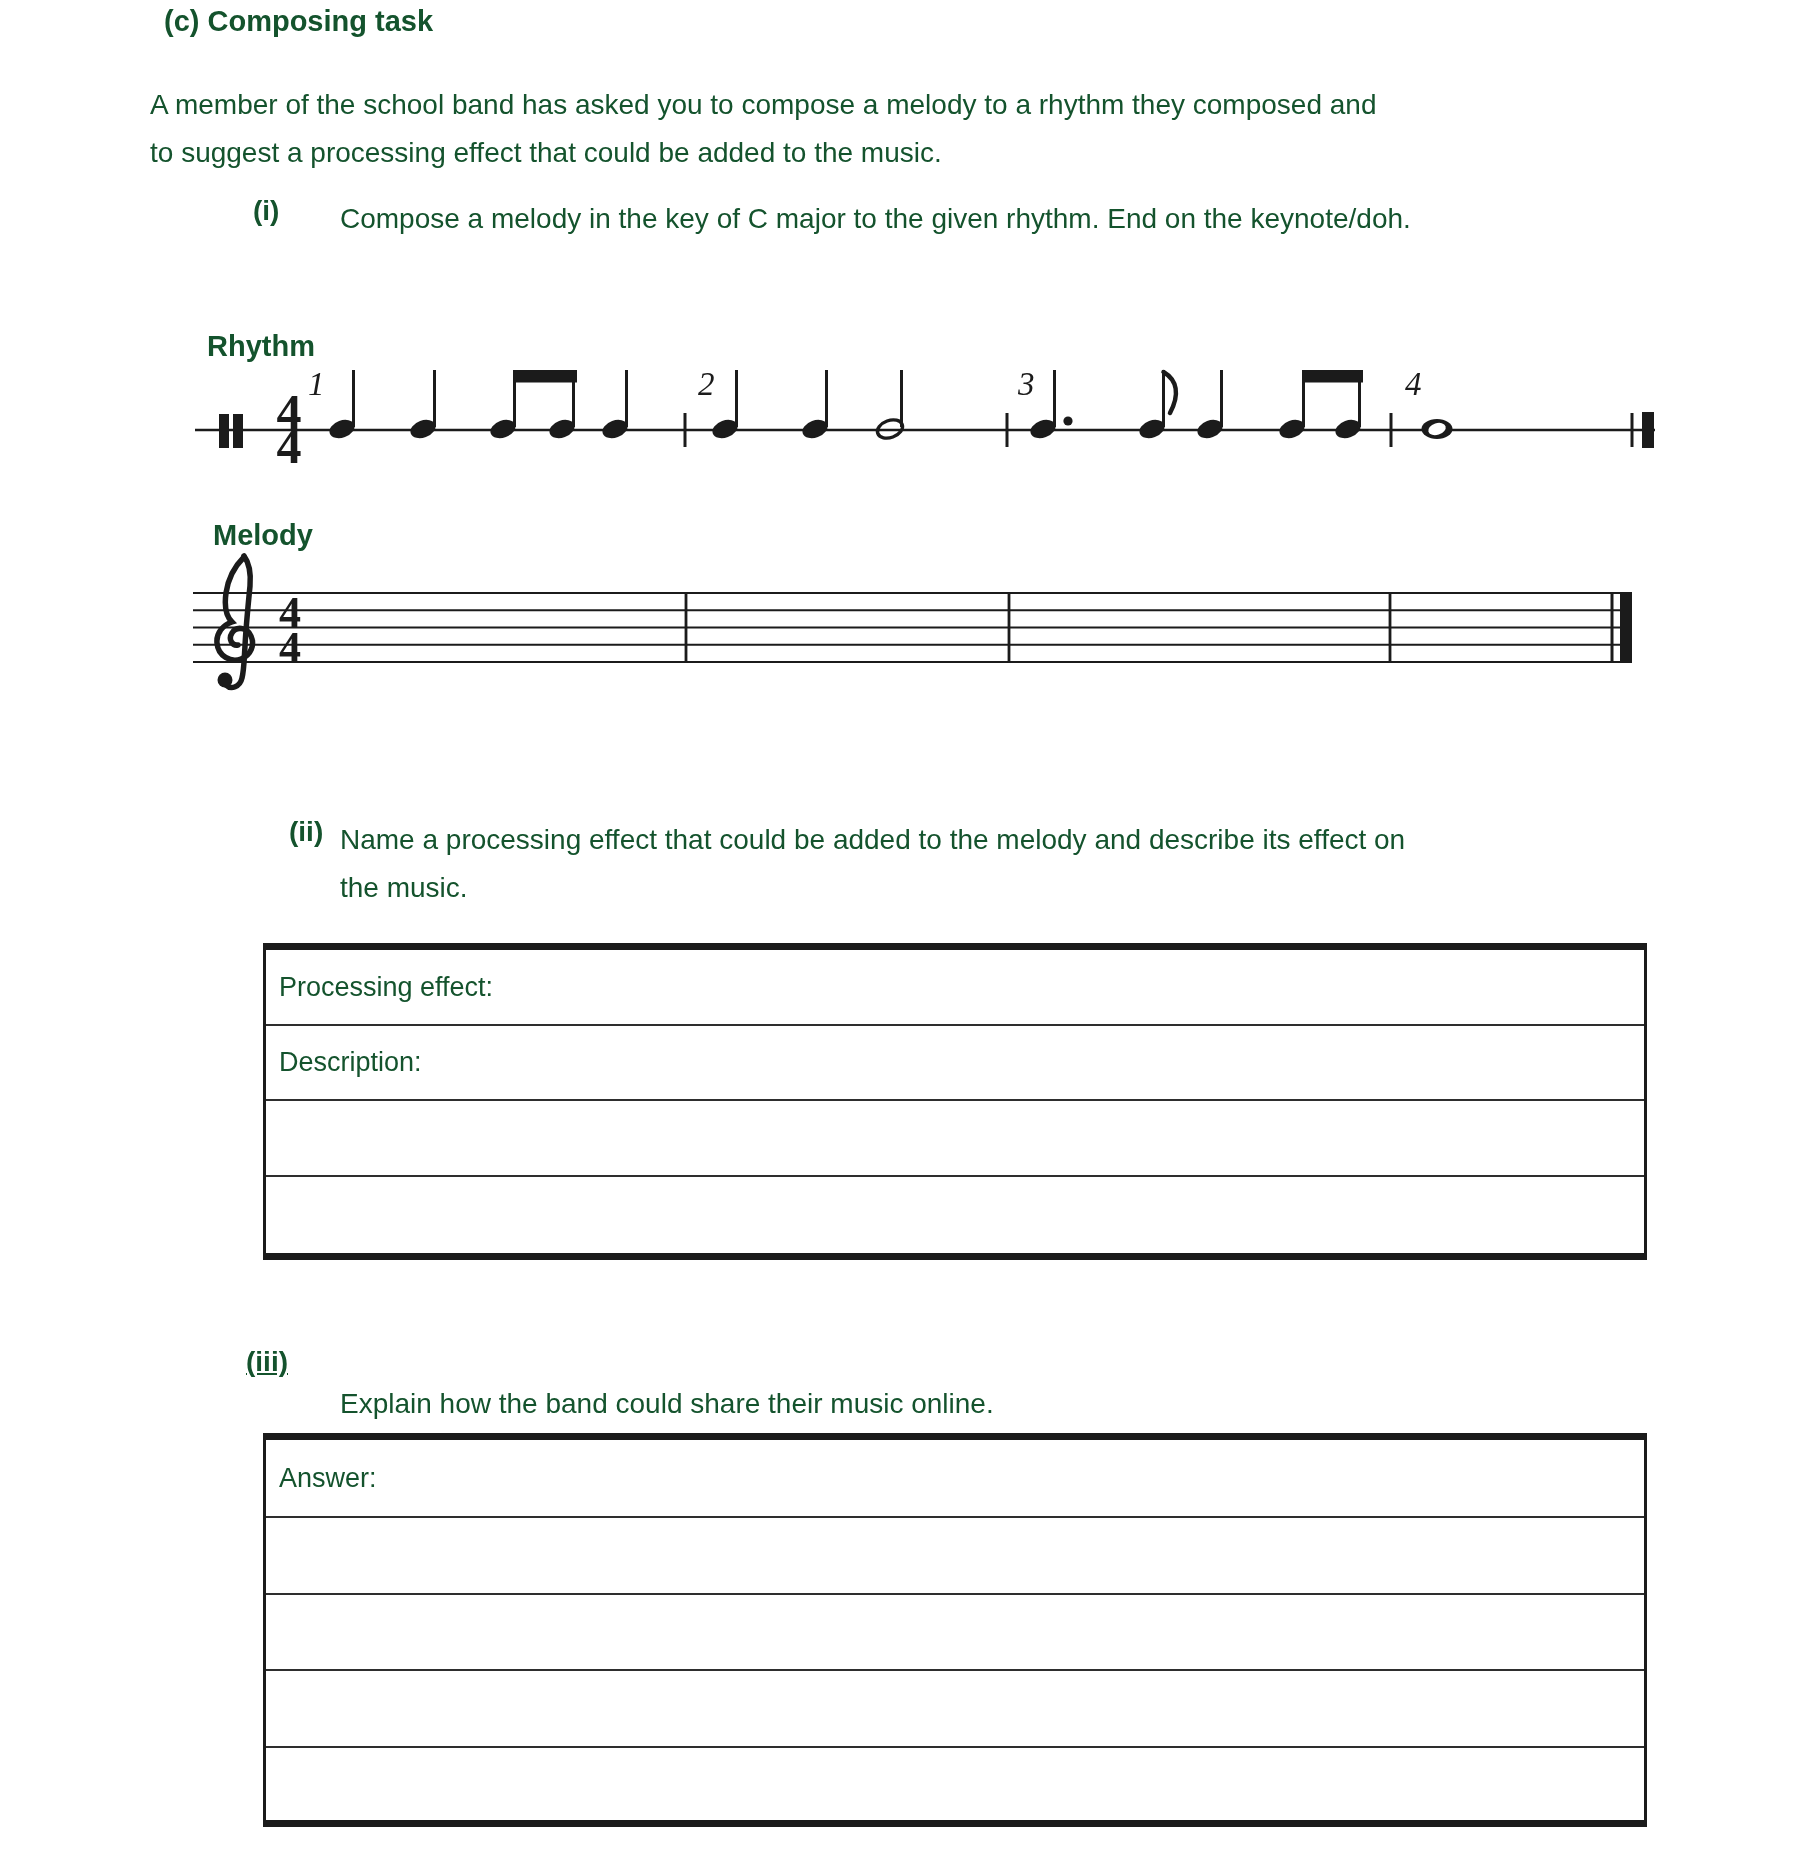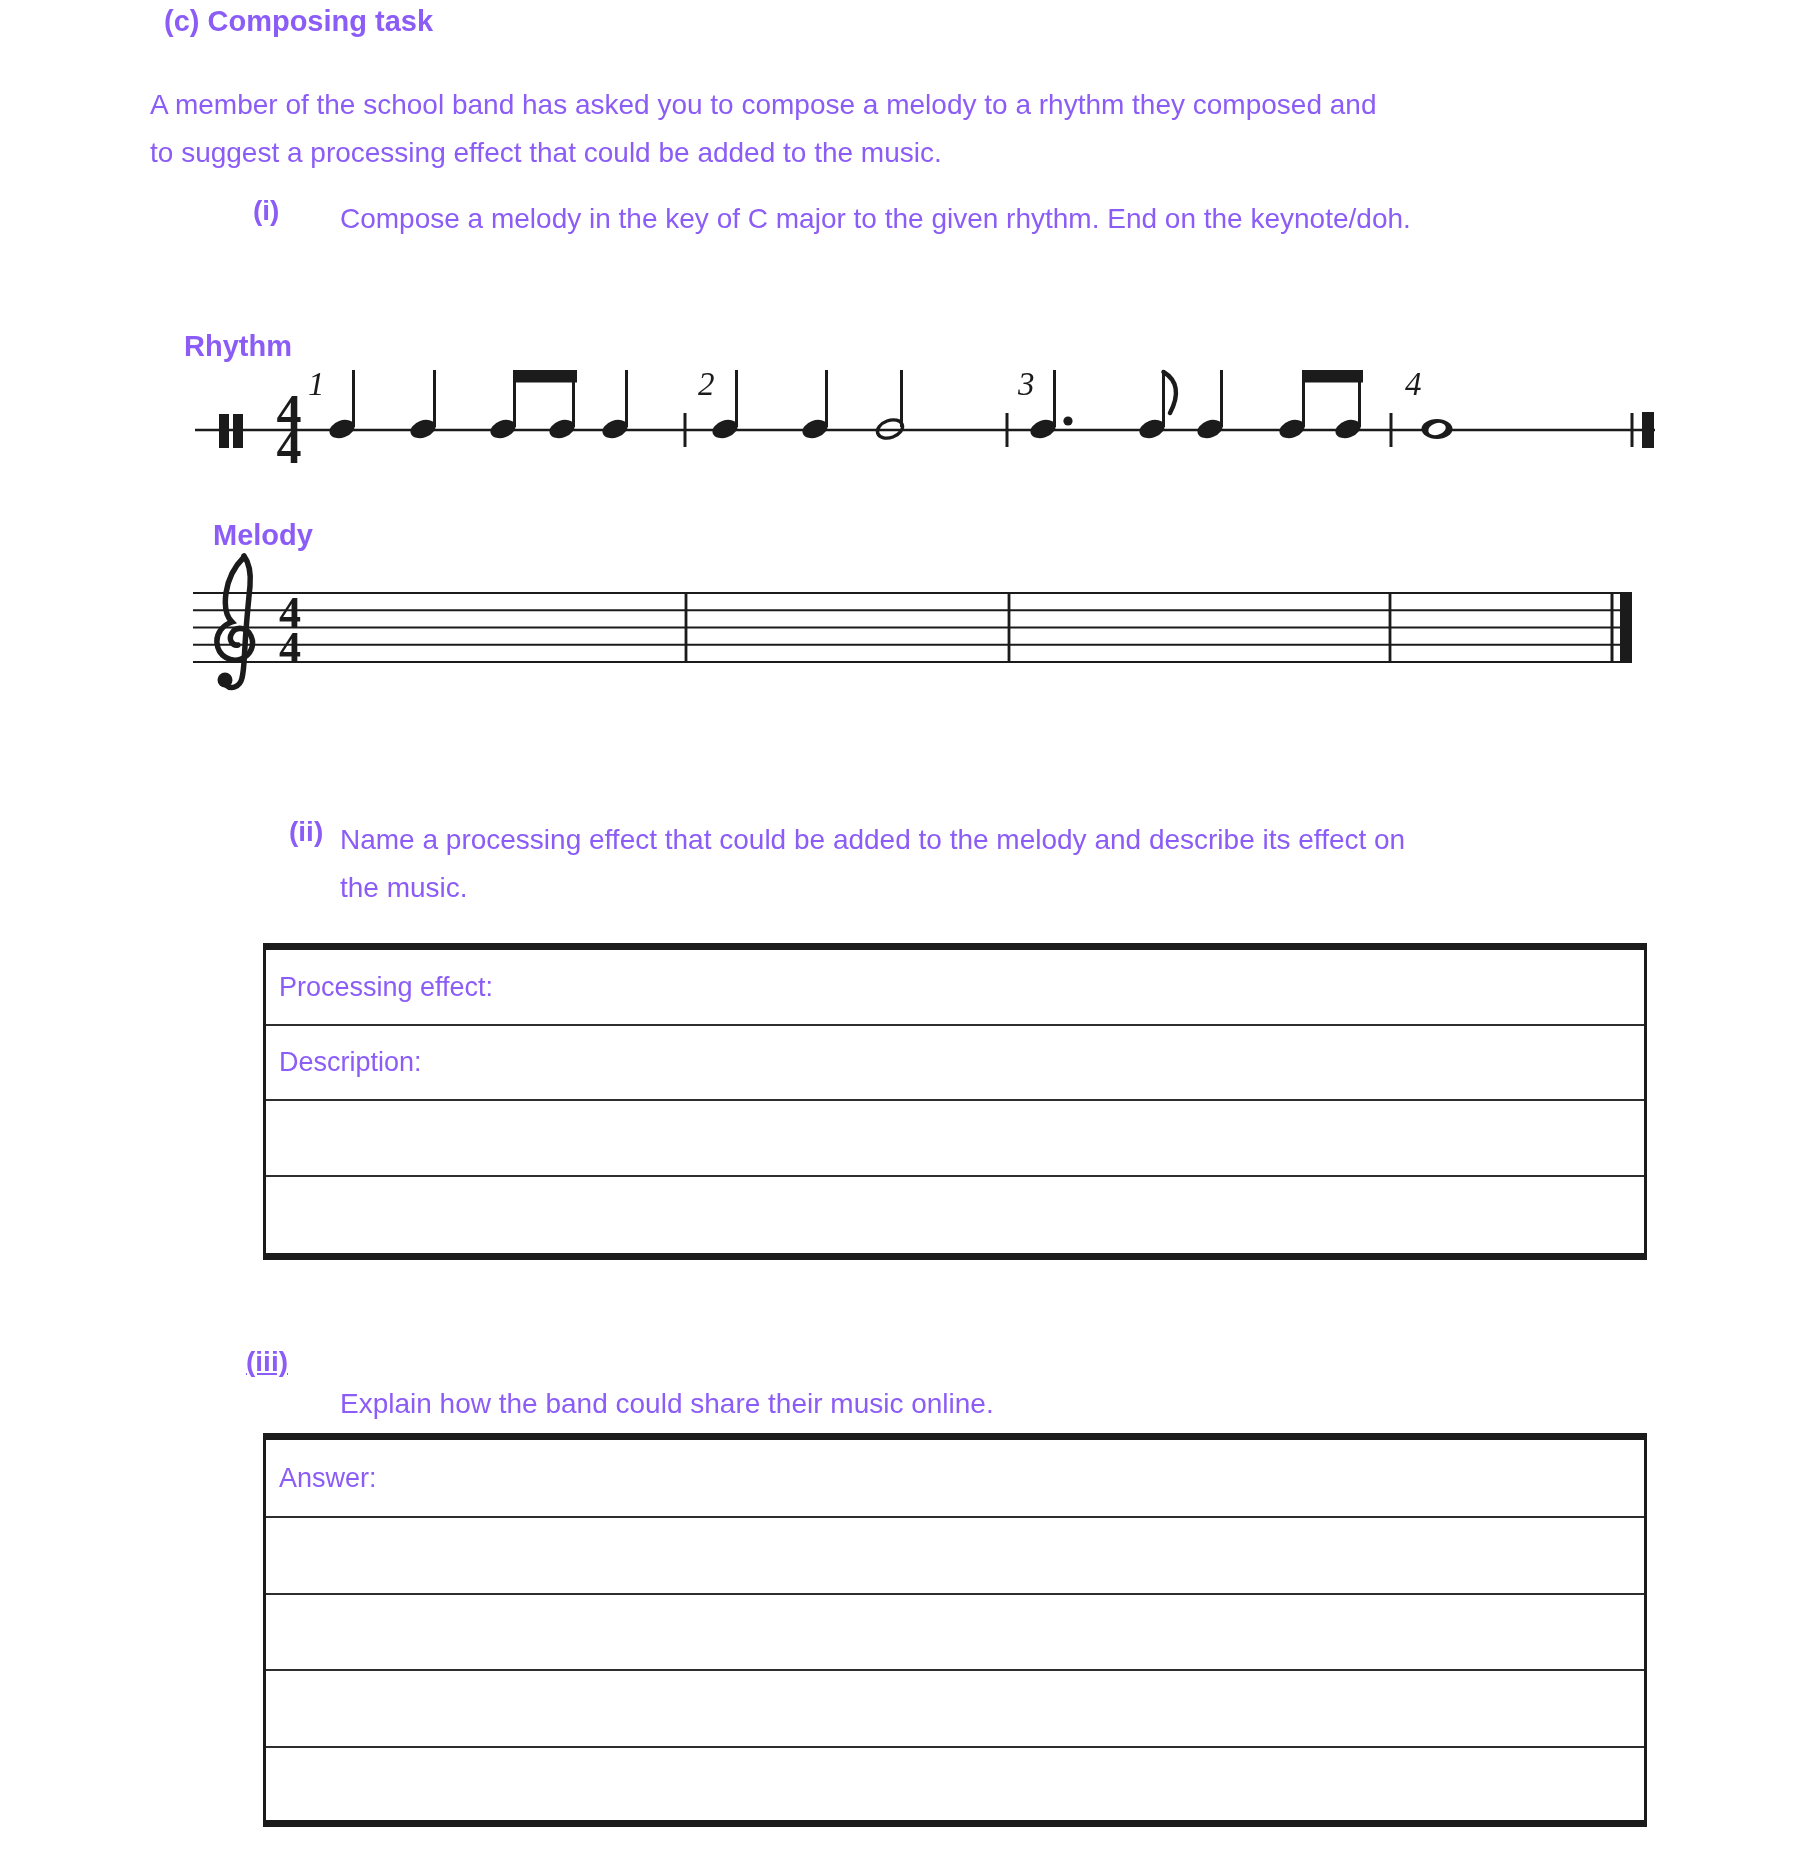--- a/index.html
+++ b/index.html
@@ -1,25 +1,25 @@
 <!DOCTYPE html>
 <html><head>
 <meta charset="utf-8">
 <style>
   html,body{margin:0;padding:0;background:#ffffff;}
   #page{position:relative;width:1818px;height:1870px;background:#ffffff;
-        font-family:"Liberation Sans",sans-serif;color:#8b5cf6;overflow:hidden;}
+        font-family:"Liberation Sans",sans-serif;color:#14532d;overflow:hidden;}
   .abs{position:absolute;white-space:nowrap;}
   #heading{left:164px;top:5px;font-size:29px;font-weight:700;}
   #intro{left:150px;top:81px;font-size:28px;line-height:48px;}
   .item-label{font-weight:700;font-size:28px;}
   .item-text{font-size:28px;line-height:48px;}
   #item-i-label{left:253px;top:195px;}
   #item-i-text{left:340px;top:195px;}
-  #rhythm-label{left:184px;top:330px;font-size:29px;font-weight:700;}
+  #rhythm-label{left:207px;top:330px;font-size:29px;font-weight:700;}
   #melody-label{left:197px;top:519px;font-size:29px;font-weight:700;margin-left:16px;}
   #item-ii-label{left:249px;top:816px;margin-left:40px;}
   #item-ii-text{left:340px;top:816px;}
   #item-iii-label{left:246px;top:1346px;text-decoration:underline;}
   #item-iii-text{left:340px;top:1352px;margin-top:28px;}
   #music{position:absolute;left:0;top:0;width:1818px;height:1870px;}
   .ts  {font:700 50px "Liberation Serif",serif;}
   .tsm {font:700 44px "Liberation Serif",serif;}
   .mnum{font:italic 400 33px "Liberation Serif",serif;}
   .answer-table{position:absolute;left:263px;width:1384px;box-sizing:border-box;

